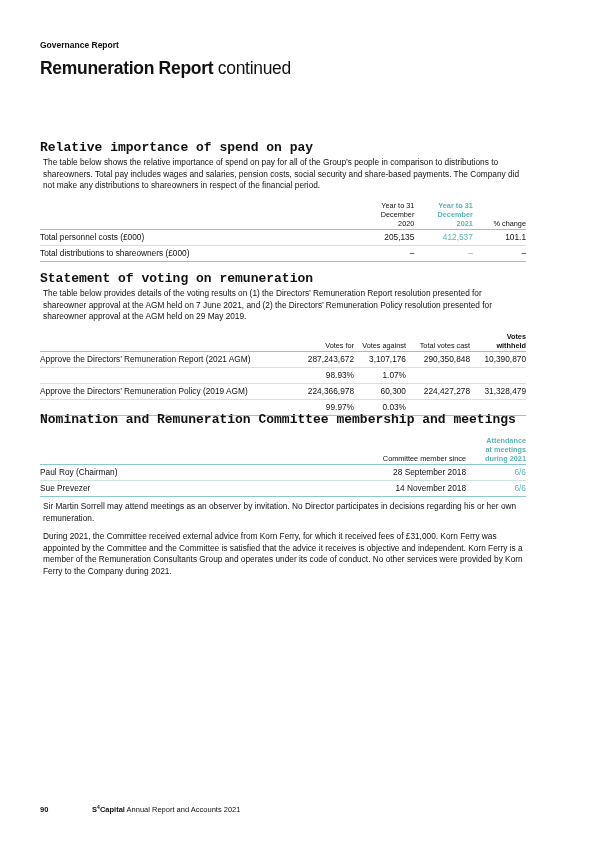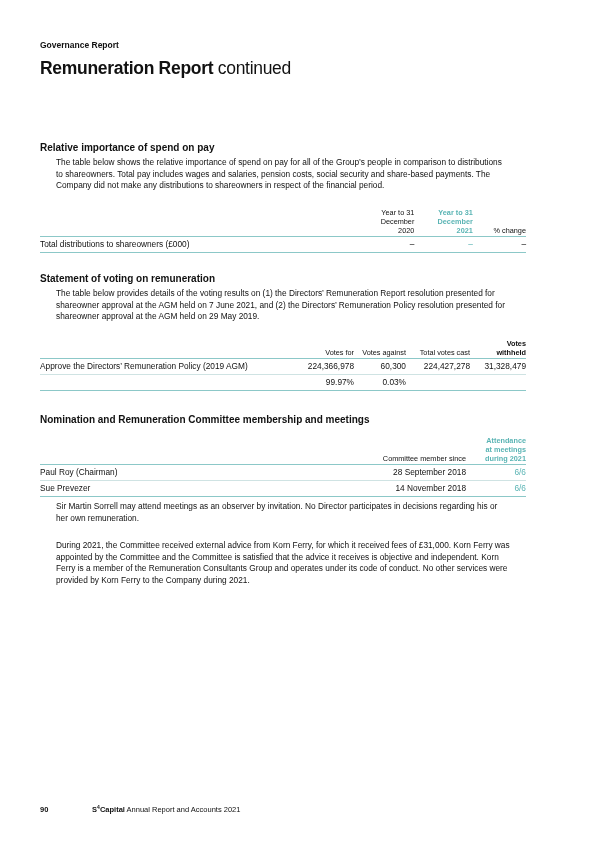--- a/index.html
+++ b/index.html
@@ -6,22 +6,22 @@
   body {
     width: 600px; height: 848px; background: #ffffff; position: relative; overflow: hidden;
     font-family: "Liberation Sans", sans-serif; color: #111;
   }
   .section-label { position: absolute; left: 40px; top: 40px; font-size: 8.5px; font-weight: bold; }
   .page-title { position: absolute; left: 40px; top: 58px; font-size: 17.5px; letter-spacing: -0.3px; }
   .page-title .bold { font-weight: bold; }
   .page-title .light { font-weight: normal; }
 
   .block { position: absolute; left: 40px; width: 486px; }
-  h2 { margin: 0; font-size: 10px; font-weight: bold; line-height: 14px; }
-  p { margin: 16px; font-size: 8.3px; line-height: 11.5px; }
+  h2 { margin: 0; font-size: 13px; font-weight: bold; line-height: 14px; font-family: Liberation Mono, monospace; }
+  p { margin: 3px; font-size: 8.3px; line-height: 11.5px; }
 
   table { border-collapse: collapse; width: 486px; font-size: 8.3px; }
   th { font-weight: normal; font-size: 7.3px; line-height: 9px; text-align: right; vertical-align: bottom; padding: 0 0 1px 0; }
   td { padding: 0; height: 15px; line-height: 15px; text-align: right; white-space: nowrap; }
   td.label { text-align: left; }
   .teal { color: #5ab4b4; }
   .teal-bold { color: #5ab4b4; font-weight: bold; }
   .rule-head { border-bottom: 1.5px solid #8cc8c8; }
   .rule-thin td { border-bottom: 0.7px solid #cfe3e3; }
   .rule-last td { border-bottom: 1.5px solid #8cc8c8; }
@@ -48,20 +48,26 @@
         <tr class="rule-head">
       <th style="width:300px;"></th>
       <th style="width:52px;">
         <span>Year to 31</span><br><span>December</span><br><span>2020</span>
       </th>
       <th class="teal-bold" style="width:55px;">
         <span>Year to 31</span><br><span>December</span><br><span>2021</span>
       </th>
       <th style="width:50px;">% change</th>
     </tr>
+    <tr class="rule-thin">
+      <td class="label">Total personnel costs (£000)</td>
+      <td>205,135</td>
+      <td class="teal">412,537</td>
+      <td>101.1</td>
+    </tr>
     <tr class="rule-last">
       <td class="label">Total distributions to shareowners (£000)</td>
       <td>–</td>
       <td class="teal">–</td>
       <td>–</td>
     </tr>
   </tbody>
     </table>
 </div>
 
@@ -71,20 +77,34 @@
   <table style="margin-top:9px;">
     <tbody>
         <tr class="rule-head">
       <th style="width:250px;"></th>
       <th style="width:64px;">Votes for</th>
       <th style="width:52px;">Votes against</th>
       <th style="width:64px;">Total votes cast</th>
       <th style="width:56px;font-weight:bold;">
         <span>Votes</span><br><span>withheld</span>
       </th>
+    </tr>
+    <tr class="rule-thin">
+      <td class="label">Approve the Directors’ Remuneration Report (2021 AGM)</td>
+      <td>287,243,672</td>
+      <td>3,107,176</td>
+      <td>290,350,848</td>
+      <td>10,390,870</td>
+    </tr>
+    <tr class="rule-thin">
+      <td></td>
+      <td>98.93%</td>
+      <td>1.07%</td>
+      <td></td>
+          <td></td>
     </tr>
     <tr class="rule-thin">
       <td class="label">Approve the Directors’ Remuneration Policy (2019 AGM)</td>
       <td>224,366,978</td>
       <td>60,300</td>
       <td>224,427,278</td>
       <td>31,328,479</td>
     </tr>
     <tr class="rule-last">
       <td></td>

